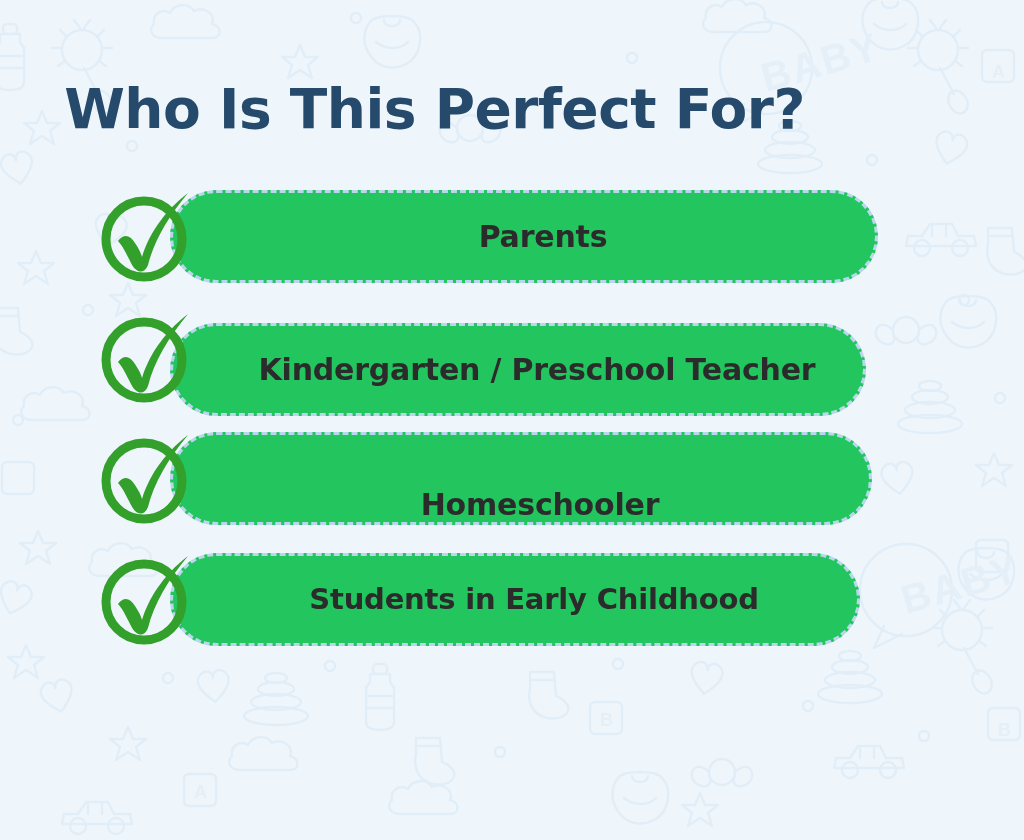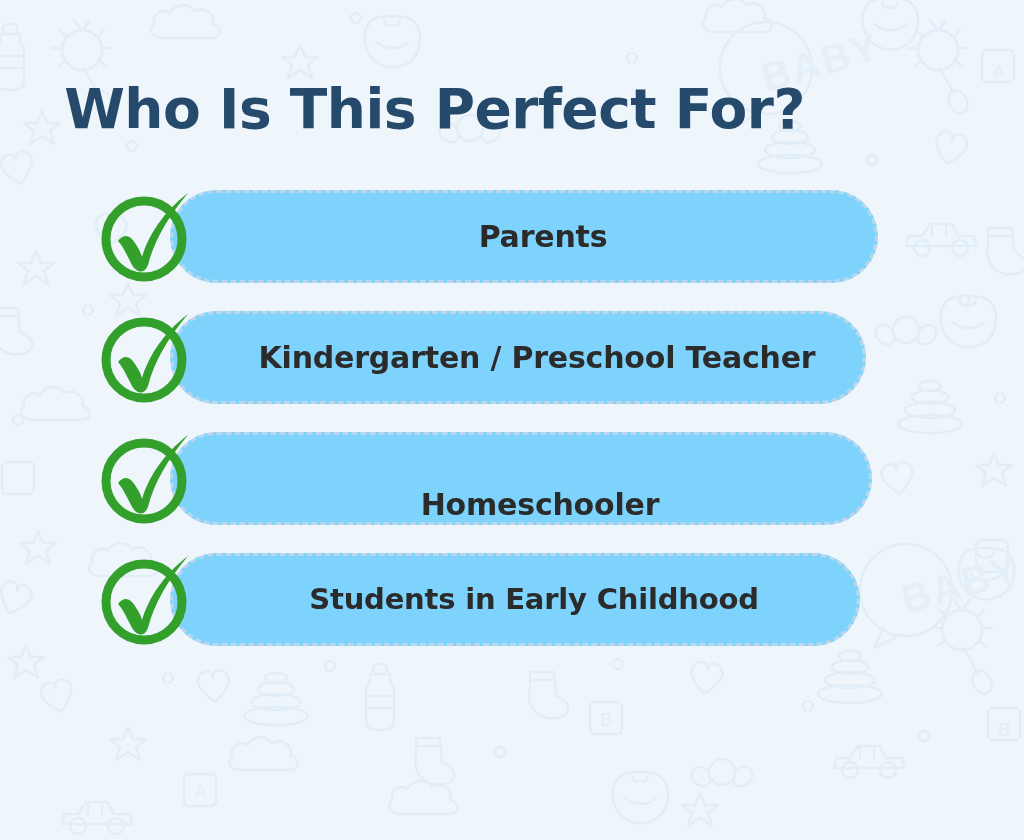--- a/index.html
+++ b/index.html
@@ -66,21 +66,21 @@
     position: relative;
     height: 93px;
     margin-bottom: 28px;
   }
 
   .card {
     position: absolute;
     left: 170px;
     top: 0;
     height: 93px;
-    background: #7dd3fc;
+    background: #22c55e;
     border: 3px dashed #b9d6ec;
     border-radius: 48px;
     box-sizing: border-box;
     display: flex;
     align-items: center;
     justify-content: center;
     padding-left: 60px;
     padding-right: 22px;
   }
 
@@ -265,21 +265,21 @@
       </div>
       <div class="check-badge">
         <svg viewBox="0 0 100 100" xmlns="http://www.w3.org/2000/svg">
           <circle cx="48" cy="52" r="38" fill="none" stroke="#33a02c" stroke-width="9"></circle>
           <path d="M22 54 C28 46 34 48 39 56 C43 62 45 66 46 70 C52 50 66 26 92 6 C72 30 58 54 52 78 C48 88 40 86 35 76 C30 66 26 58 22 54 Z" fill="#33a02c"></path>
         </svg>
       </div>
     </div>
 
     <div class="row">
-      <div class="card" style="width: 696px;">
+      <div class="card" style="width: 696px; margin-top: 12px;">
         <div class="card-label">Kindergarten / Preschool Teacher</div>
       </div>
       <div class="check-badge">
         <svg viewBox="0 0 100 100" xmlns="http://www.w3.org/2000/svg">
           <circle cx="48" cy="52" r="38" fill="none" stroke="#33a02c" stroke-width="9"></circle>
           <path d="M22 54 C28 46 34 48 39 56 C43 62 45 66 46 70 C52 50 66 26 92 6 C72 30 58 54 52 78 C48 88 40 86 35 76 C30 66 26 58 22 54 Z" fill="#33a02c"></path>
         </svg>
       </div>
     </div>
 

